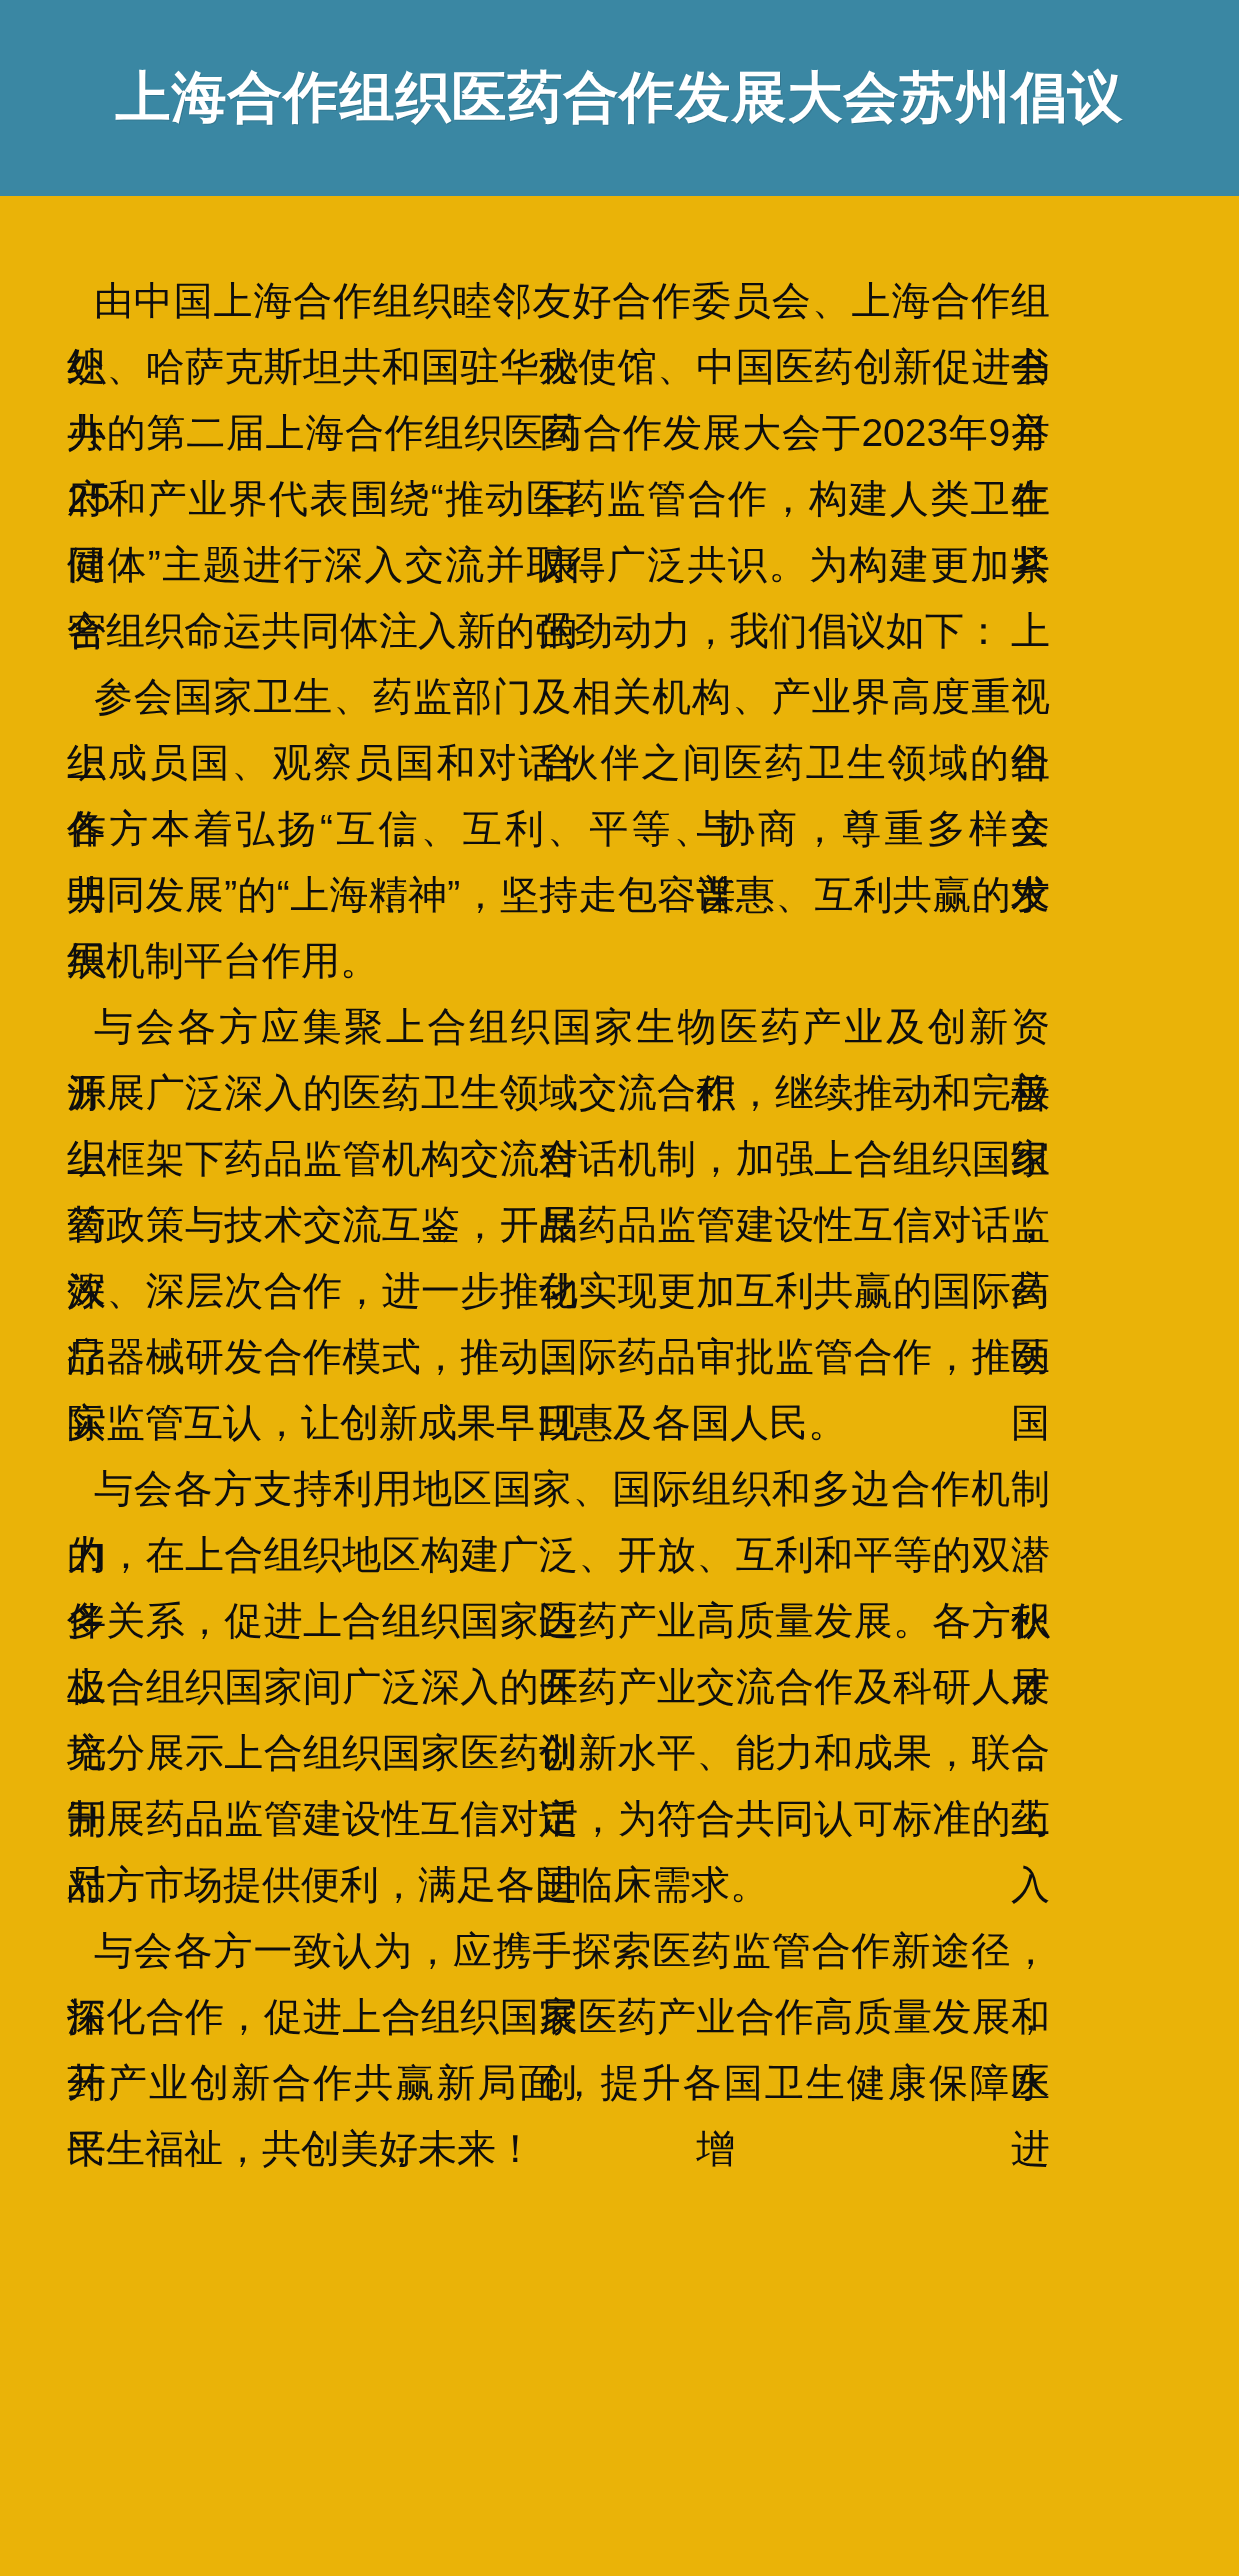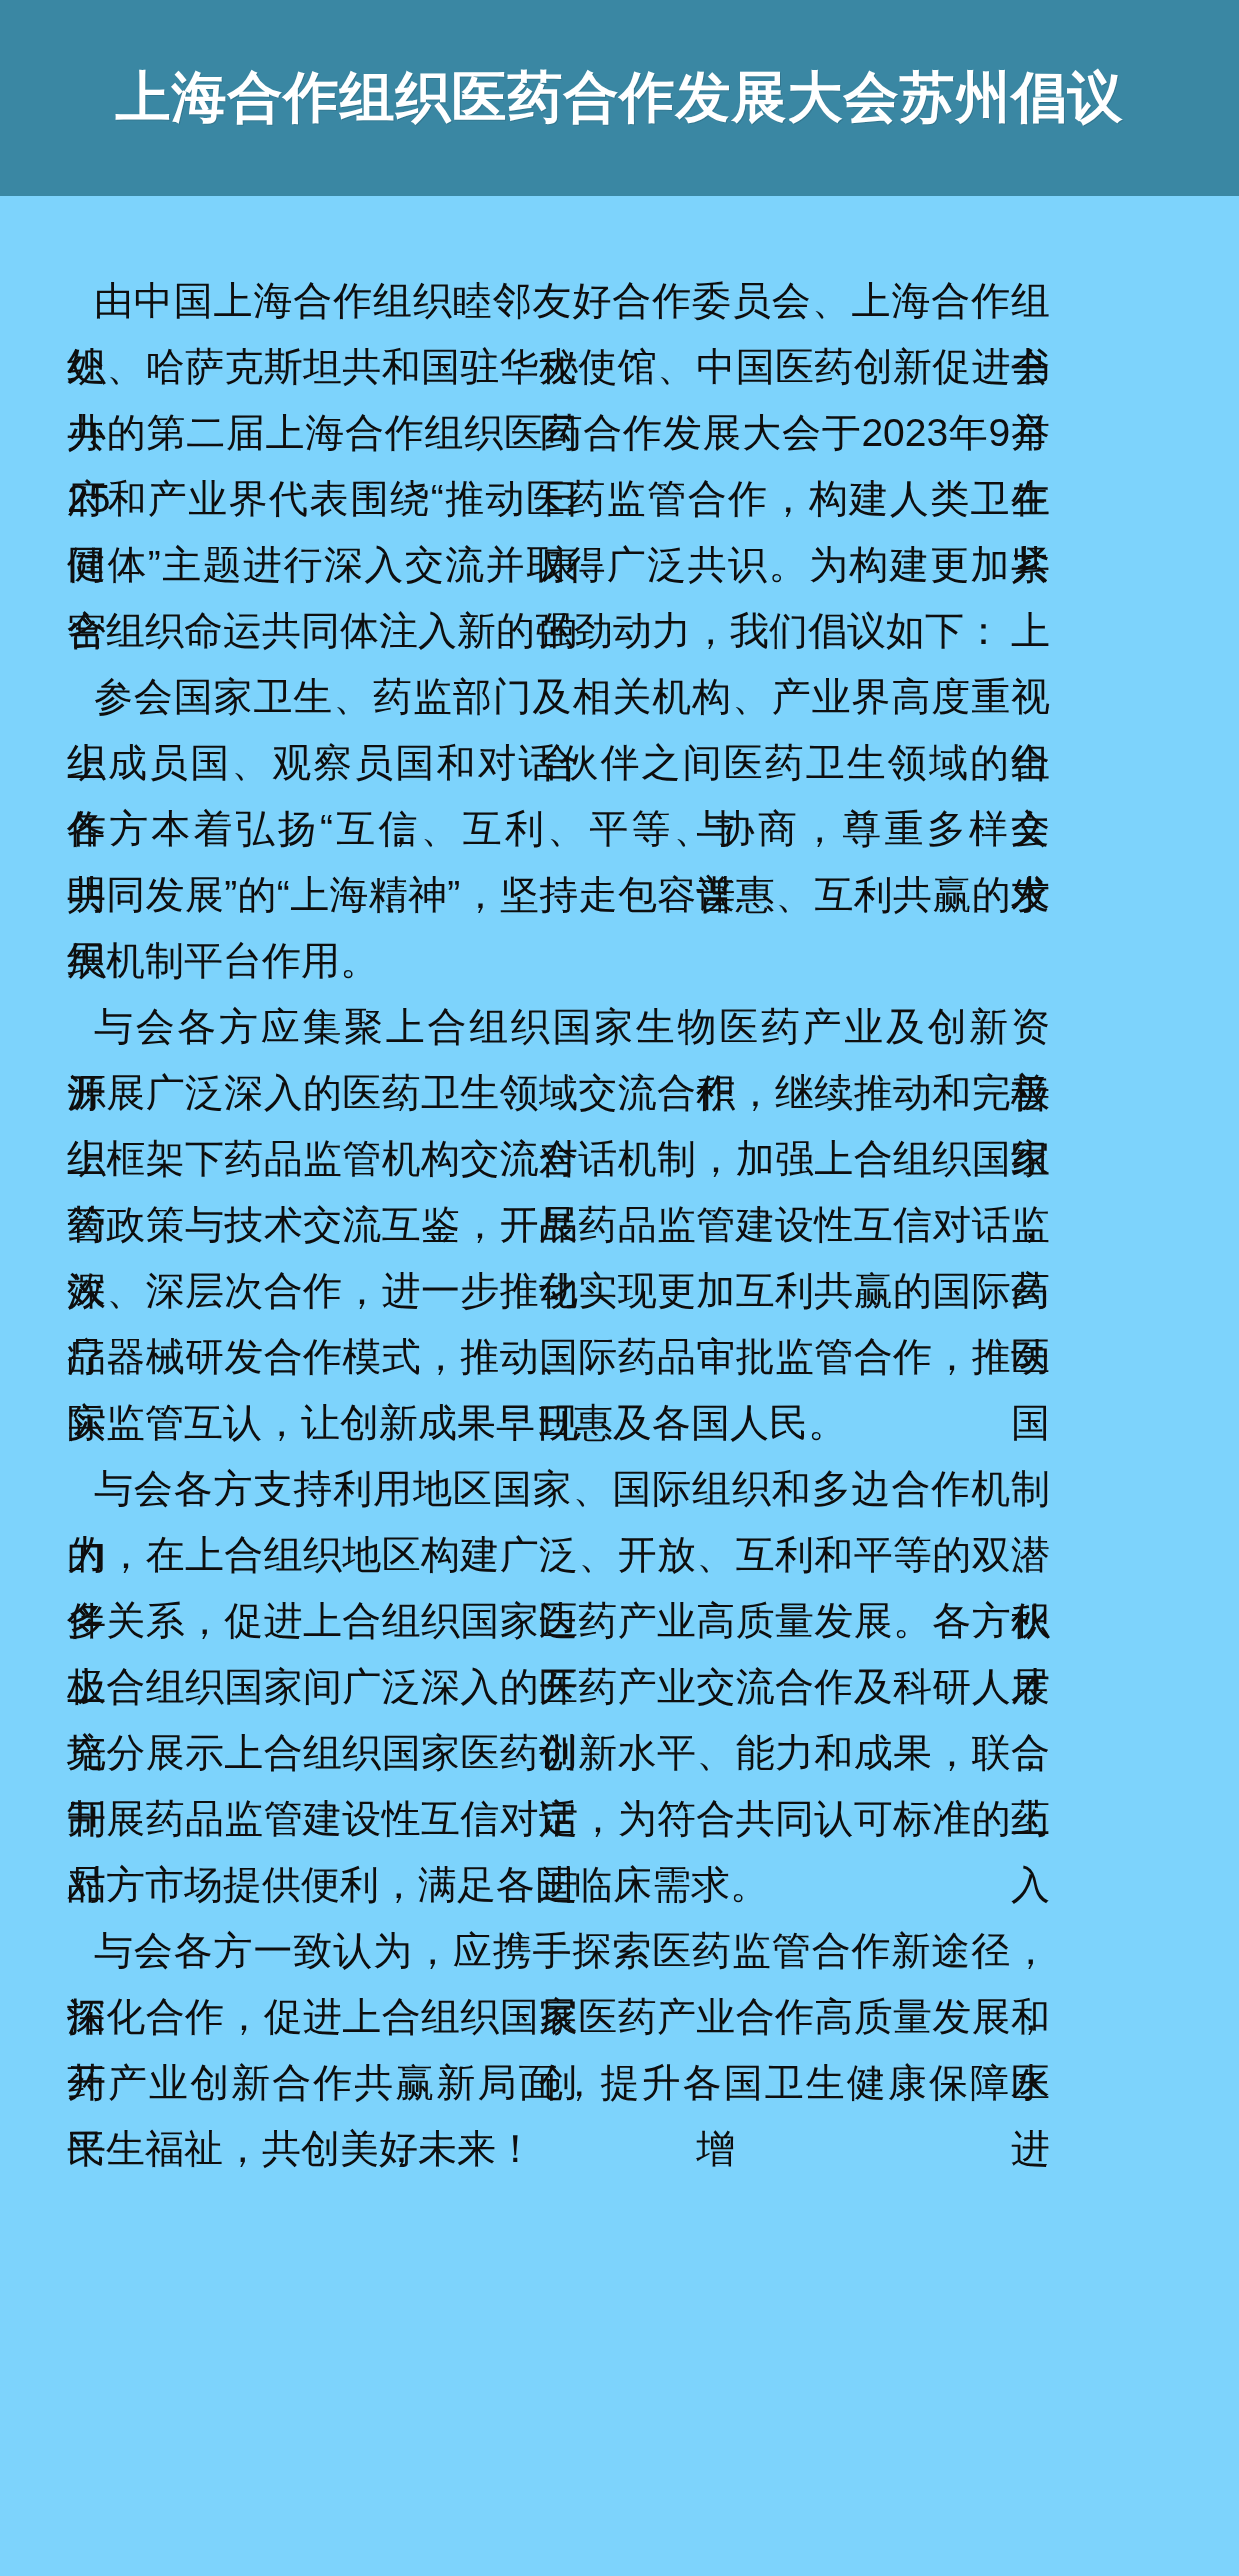--- a/index.html
+++ b/index.html
@@ -10,21 +10,21 @@
   body {
     width: 1239px;
     height: 2576px;
     position: relative;
     font-family: "Liberation Sans", "DejaVu Sans", sans-serif;
     color: #0e0e0e;
   }
   .page {
     width: 1239px;
     height: 2576px;
-    background: #7dd3fc;
+    background: #eab308;
     overflow: hidden;
   }
   .header-band {
     width: 1239px;
     height: 196px;
     background: #3a87a3;
     display: flex;
     align-items: center;
     justify-content: center;
   }

